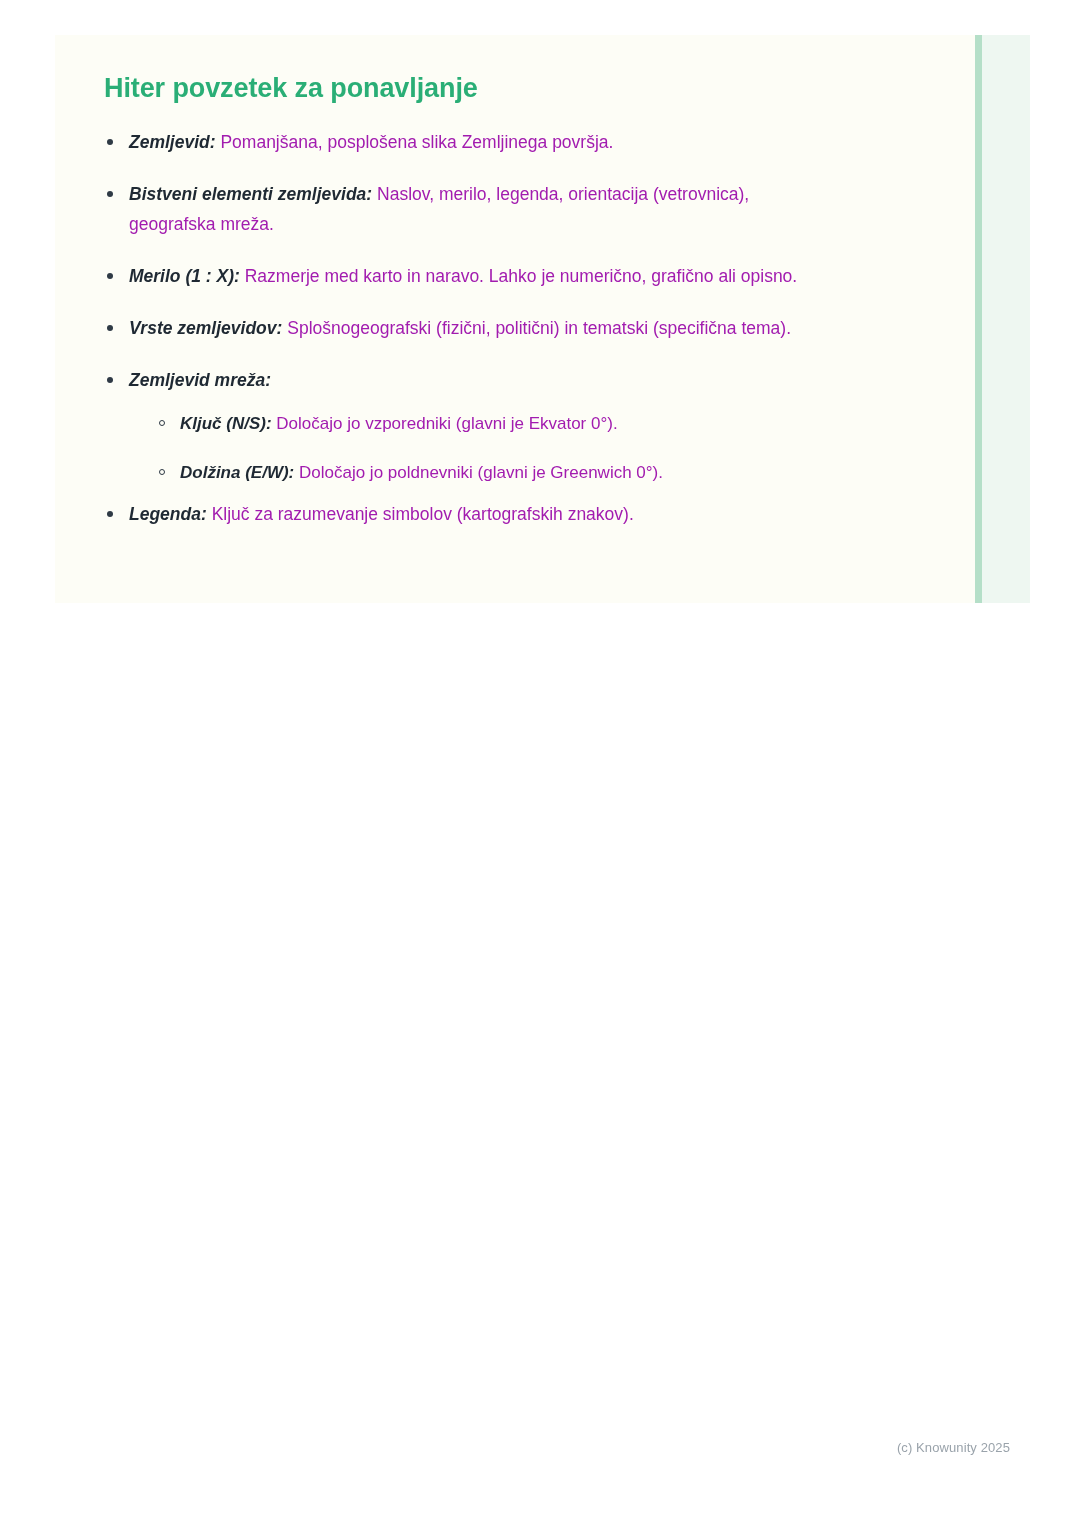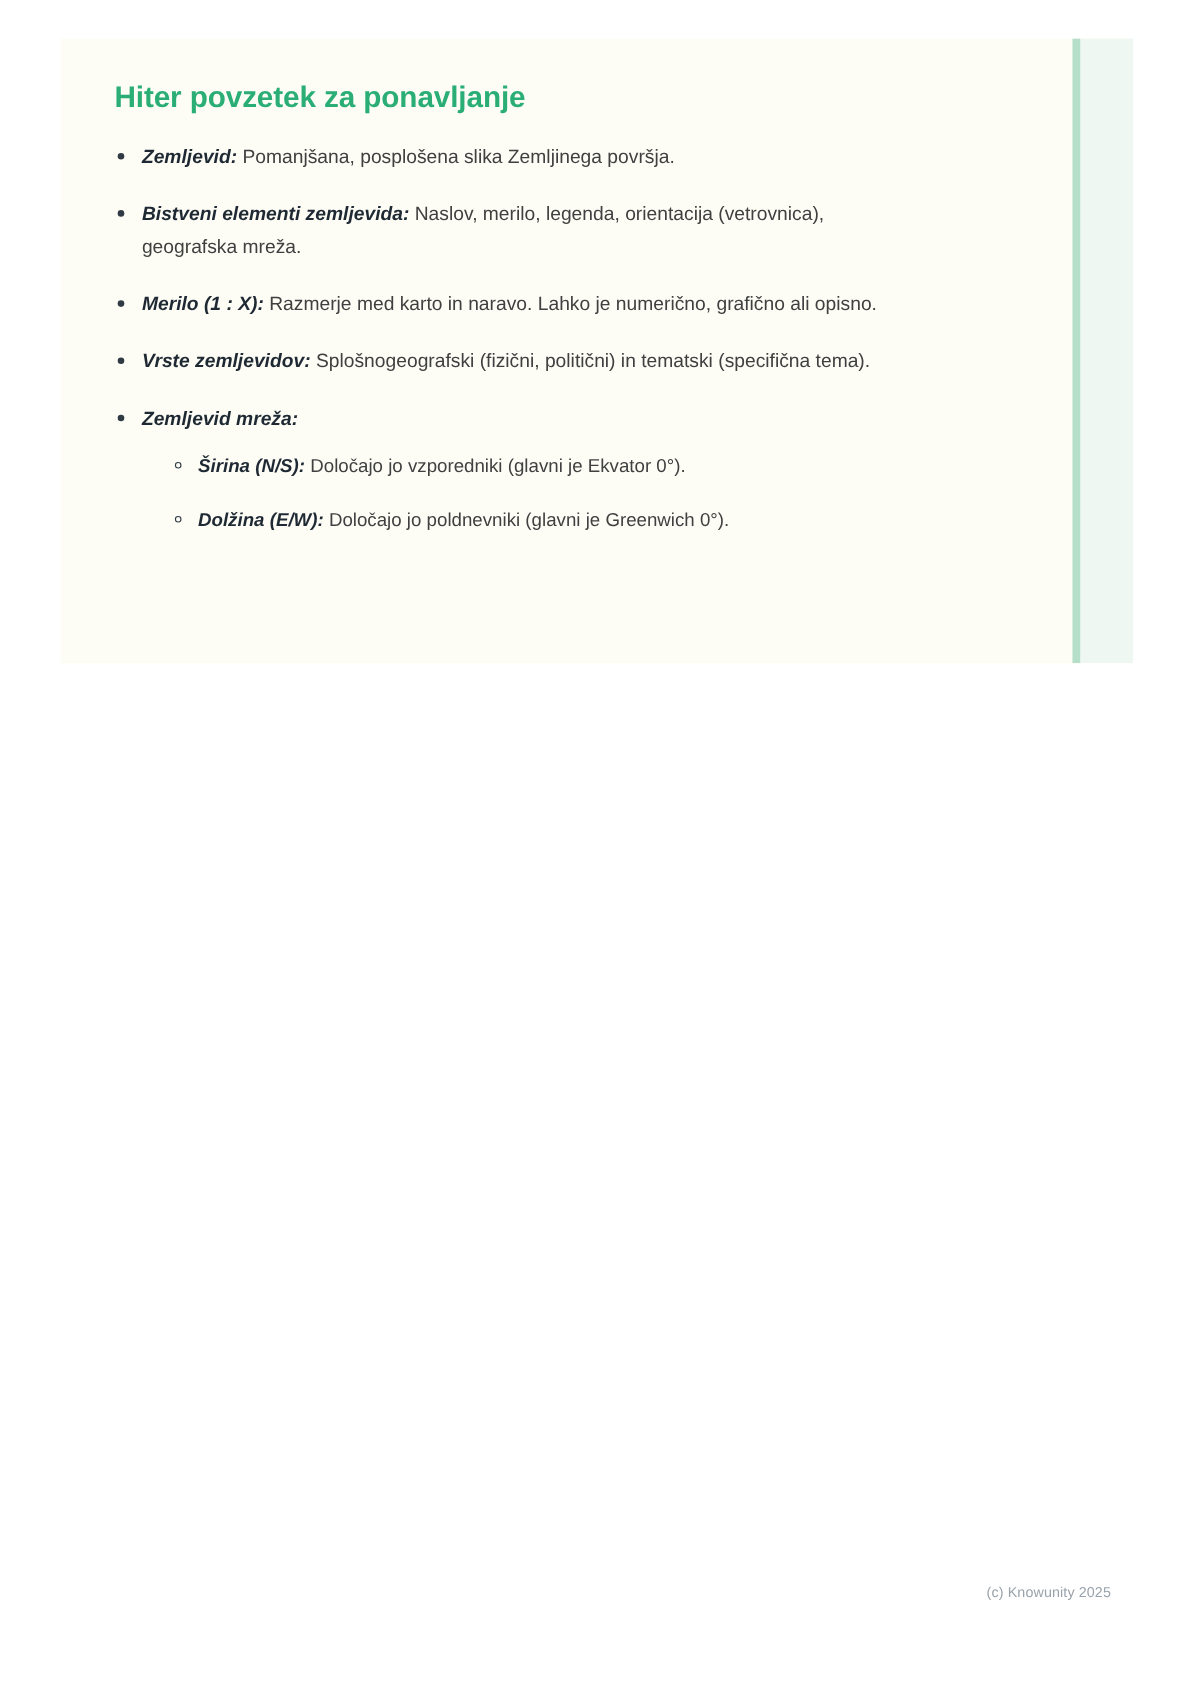--- a/index.html
+++ b/index.html
@@ -125,21 +125,21 @@
     margin-bottom: 0;
   }
 
   .lead {
     font-weight: bold;
     color: #1f2933;
     font-style: italic;
   }
   .rest {
     font-weight: normal;
-    color: #404040;
+    color: #a21caf;
   }
 
   
   .page-footer {
     position: absolute;
     right: 70px;
     top: 1440px;
     font-size: 13px;
     line-height: 16px;
     color: #9aa3ab;
@@ -157,20 +157,21 @@
 
   <div class="card-inner">
     <h1 class="card-title">Hiter povzetek za ponavljanje</h1>
 
     <ul class="bullet-list level-1" id="summary-list">
         <li class="bullet-item"><span class="marker-disc"></span><span class="lead">Zemljevid:</span><span class="rest"> Pomanjšana, posplošena slika Zemljinega površja.</span></li>
         <li class="bullet-item"><span class="marker-disc"></span><span class="lead">Bistveni elementi zemljevida:</span><span class="rest"> Naslov, merilo, legenda, orientacija (vetrovnica), geografska mreža.</span></li>
         <li class="bullet-item"><span class="marker-disc"></span><span class="lead">Merilo (1 : X):</span><span class="rest"> Razmerje med karto in naravo. Lahko je numerično, grafično ali opisno.</span></li>
         <li class="bullet-item"><span class="marker-disc"></span><span class="lead">Vrste zemljevidov:</span><span class="rest"> Splošnogeografski (fizični, politični) in tematski (specifična tema).</span></li>
         <li class="bullet-item has-children"><span class="marker-disc"></span><span class="lead">Zemljevid mreža:</span><ul class="bullet-list level-2">
-            <li class="bullet-item sub"><span class="marker-circle"></span><span class="lead">Širina (N/S):</span><span class="rest"> Določajo jo vzporedniki (glavni je Ekvator 0°).</span></li>
+            <li class="bullet-item sub"><span class="marker-circle"></span><span class="lead">Ključ (N/S):</span><span class="rest"> Določajo jo vzporedniki (glavni je Ekvator 0°).</span></li>
             <li class="bullet-item sub"><span class="marker-circle"></span><span class="lead">Dolžina (E/W):</span><span class="rest"> Določajo jo poldnevniki (glavni je Greenwich 0°).</span></li>
           </ul></li>
+        <li class="bullet-item"><span class="marker-disc"></span><span class="lead">Legenda:</span><span class="rest"> Ključ za razumevanje simbolov (kartografskih znakov).</span></li>
       </ul>
   </div>
 </section>
 
 <div class="page-footer">(c) Knowunity 2025</div>
 
 </body></html>

